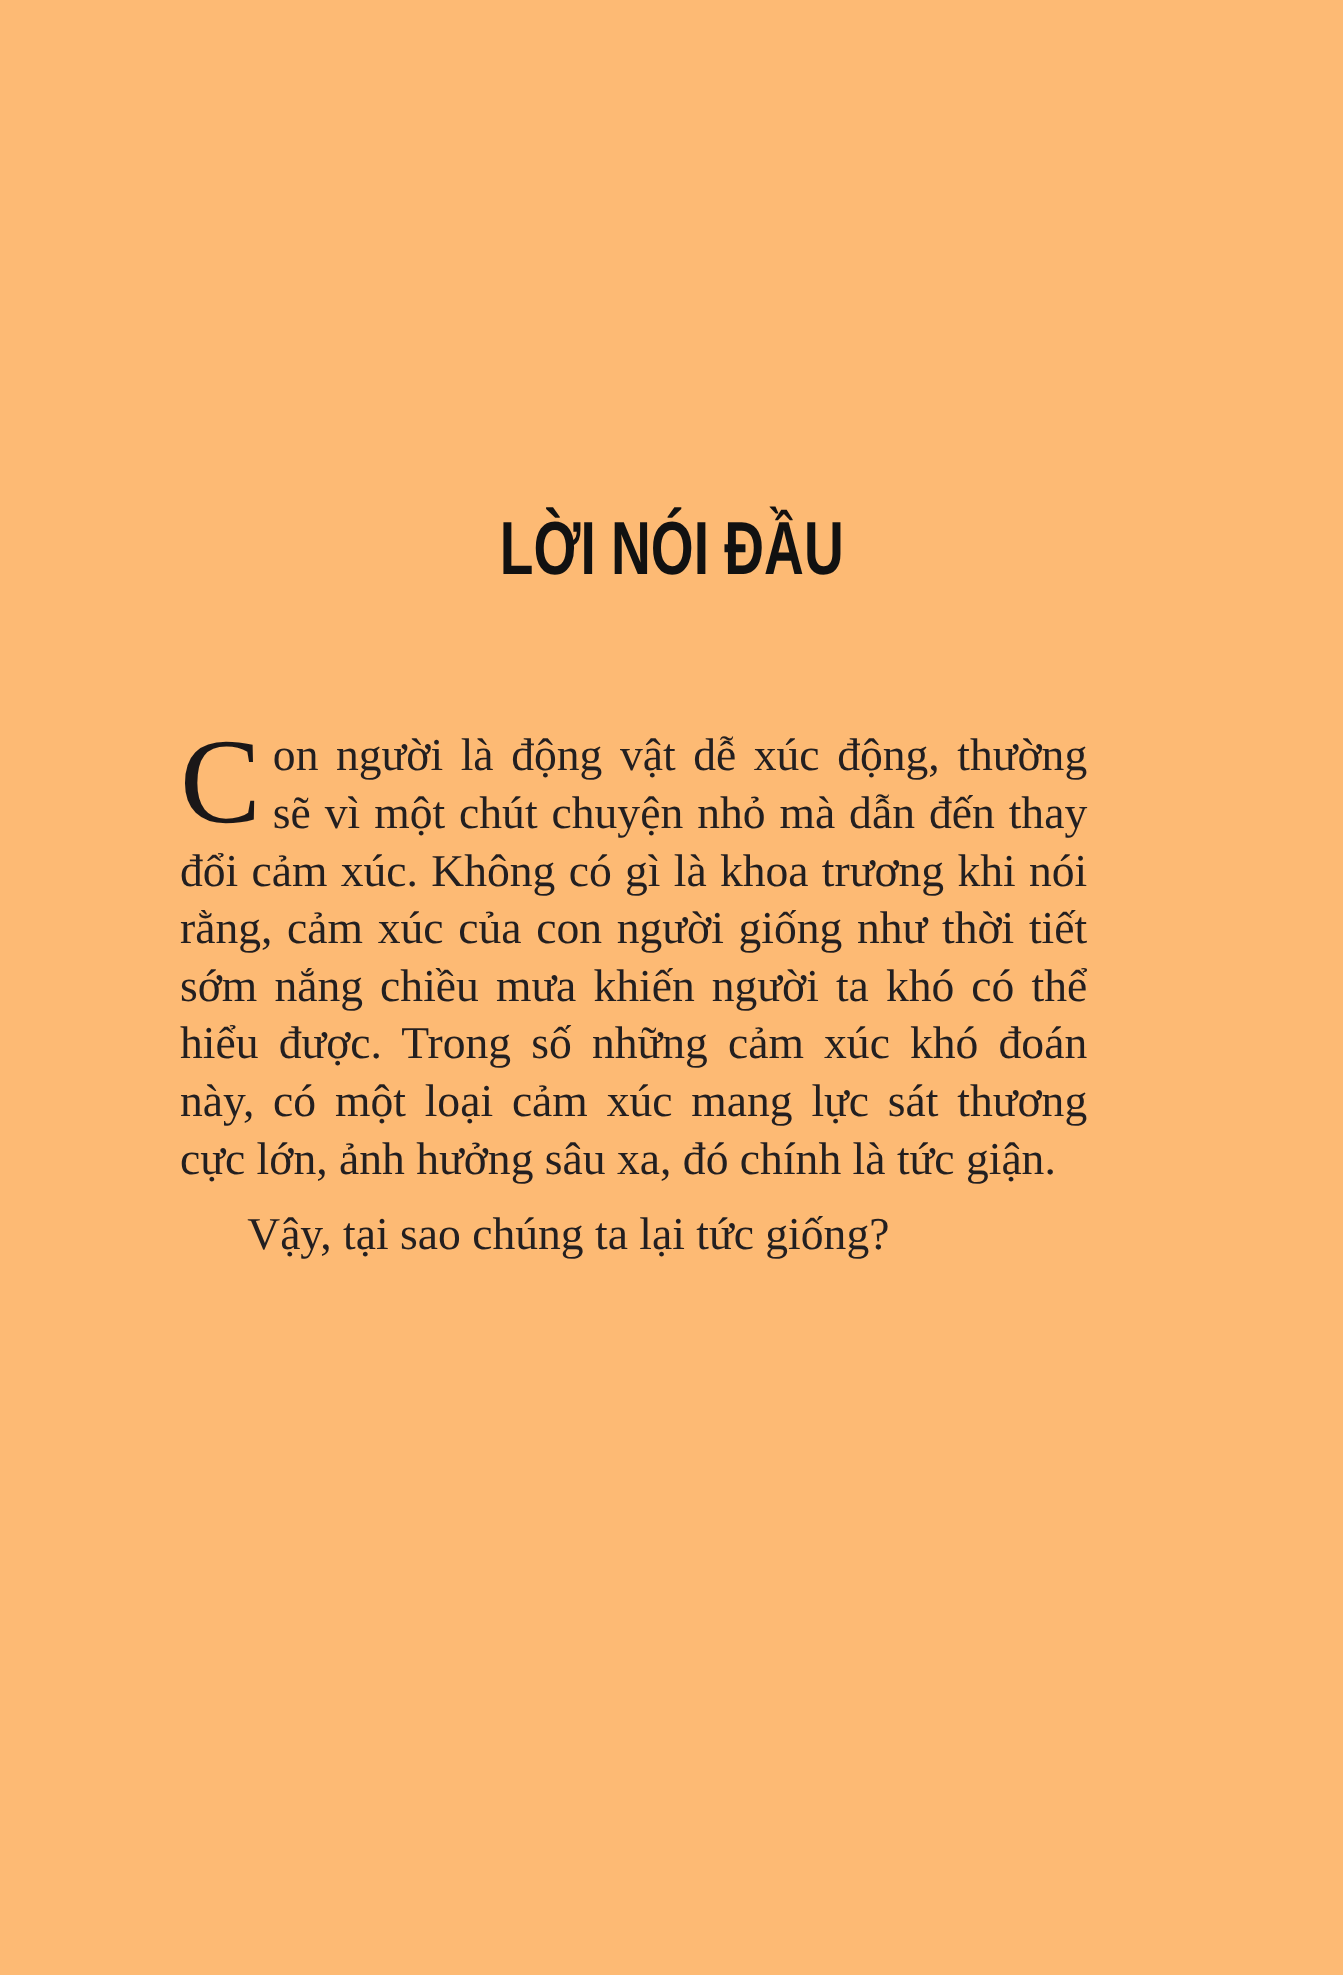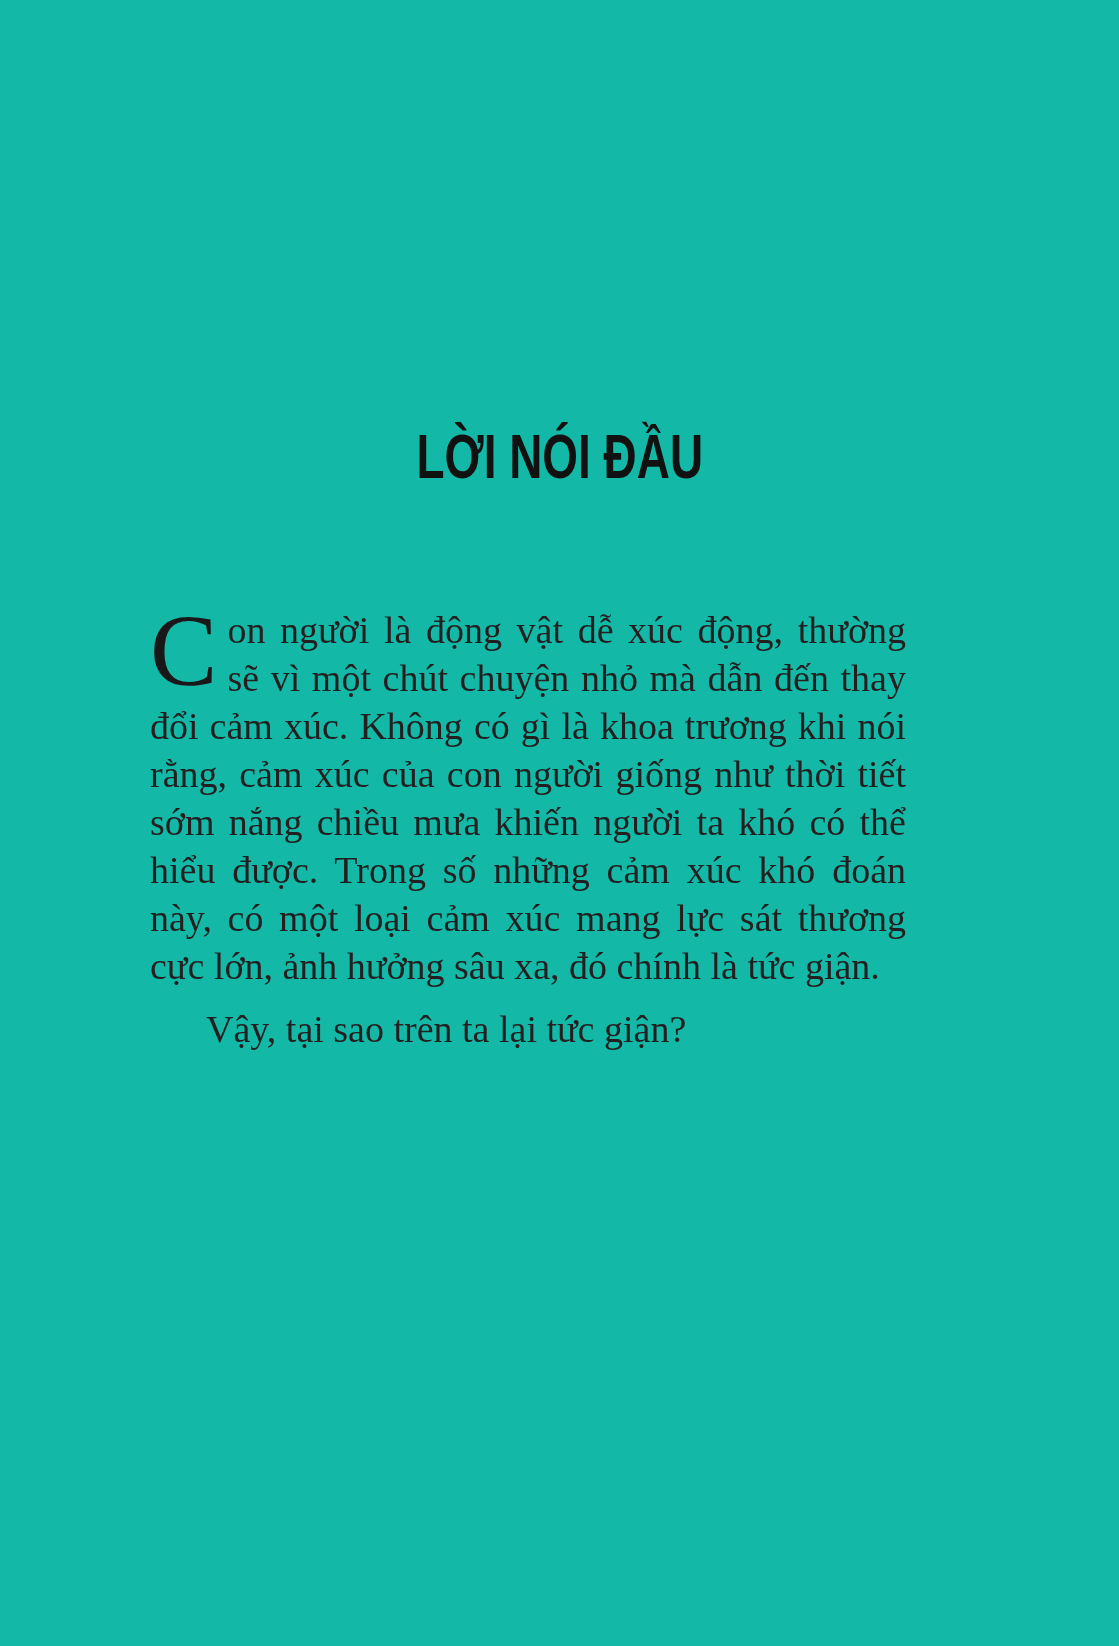--- a/index.html
+++ b/index.html
@@ -4,21 +4,21 @@
 <style>
   html, body {
     margin: 0;
     padding: 0;
     background: #ffffff;
   }
   .page {
     position: relative;
     width: 1119px;
     height: 1646px;
-    background: #14b8a6;
+    background: #fdba74;
     overflow: hidden;
     font-family: "Liberation Serif", serif;
     color: #1f1d1e;
   }
   .title-wrap {
     position: absolute;
     top: 424px;
     left: 0;
     width: 100%;
     text-align: center;
@@ -63,16 +63,16 @@
 <body>
 
 <div class="page">
 
   <div class="title-wrap">
     <span class="page-title">LỜI NÓI ĐẦU</span>
   </div>
 
   <div class="content">
     <p class="first">Con người là động vật dễ xúc động, thường sẽ vì một chút chuyện nhỏ mà dẫn đến thay đổi cảm xúc. Không có gì là khoa trương khi nói rằng, cảm xúc của con người giống như thời tiết sớm nắng chiều mưa khiến người ta khó có thể hiểu được. Trong số những cảm xúc khó đoán này, có một loại cảm xúc mang lực sát thương cực lớn, ảnh hưởng sâu xa, đó chính là tức giận.</p>
-    <p>Vậy, tại sao trên ta lại tức giận?</p>
+    <p>Vậy, tại sao chúng ta lại tức giống?</p>
   </div>
 
 </div>
 
 </body></html>

